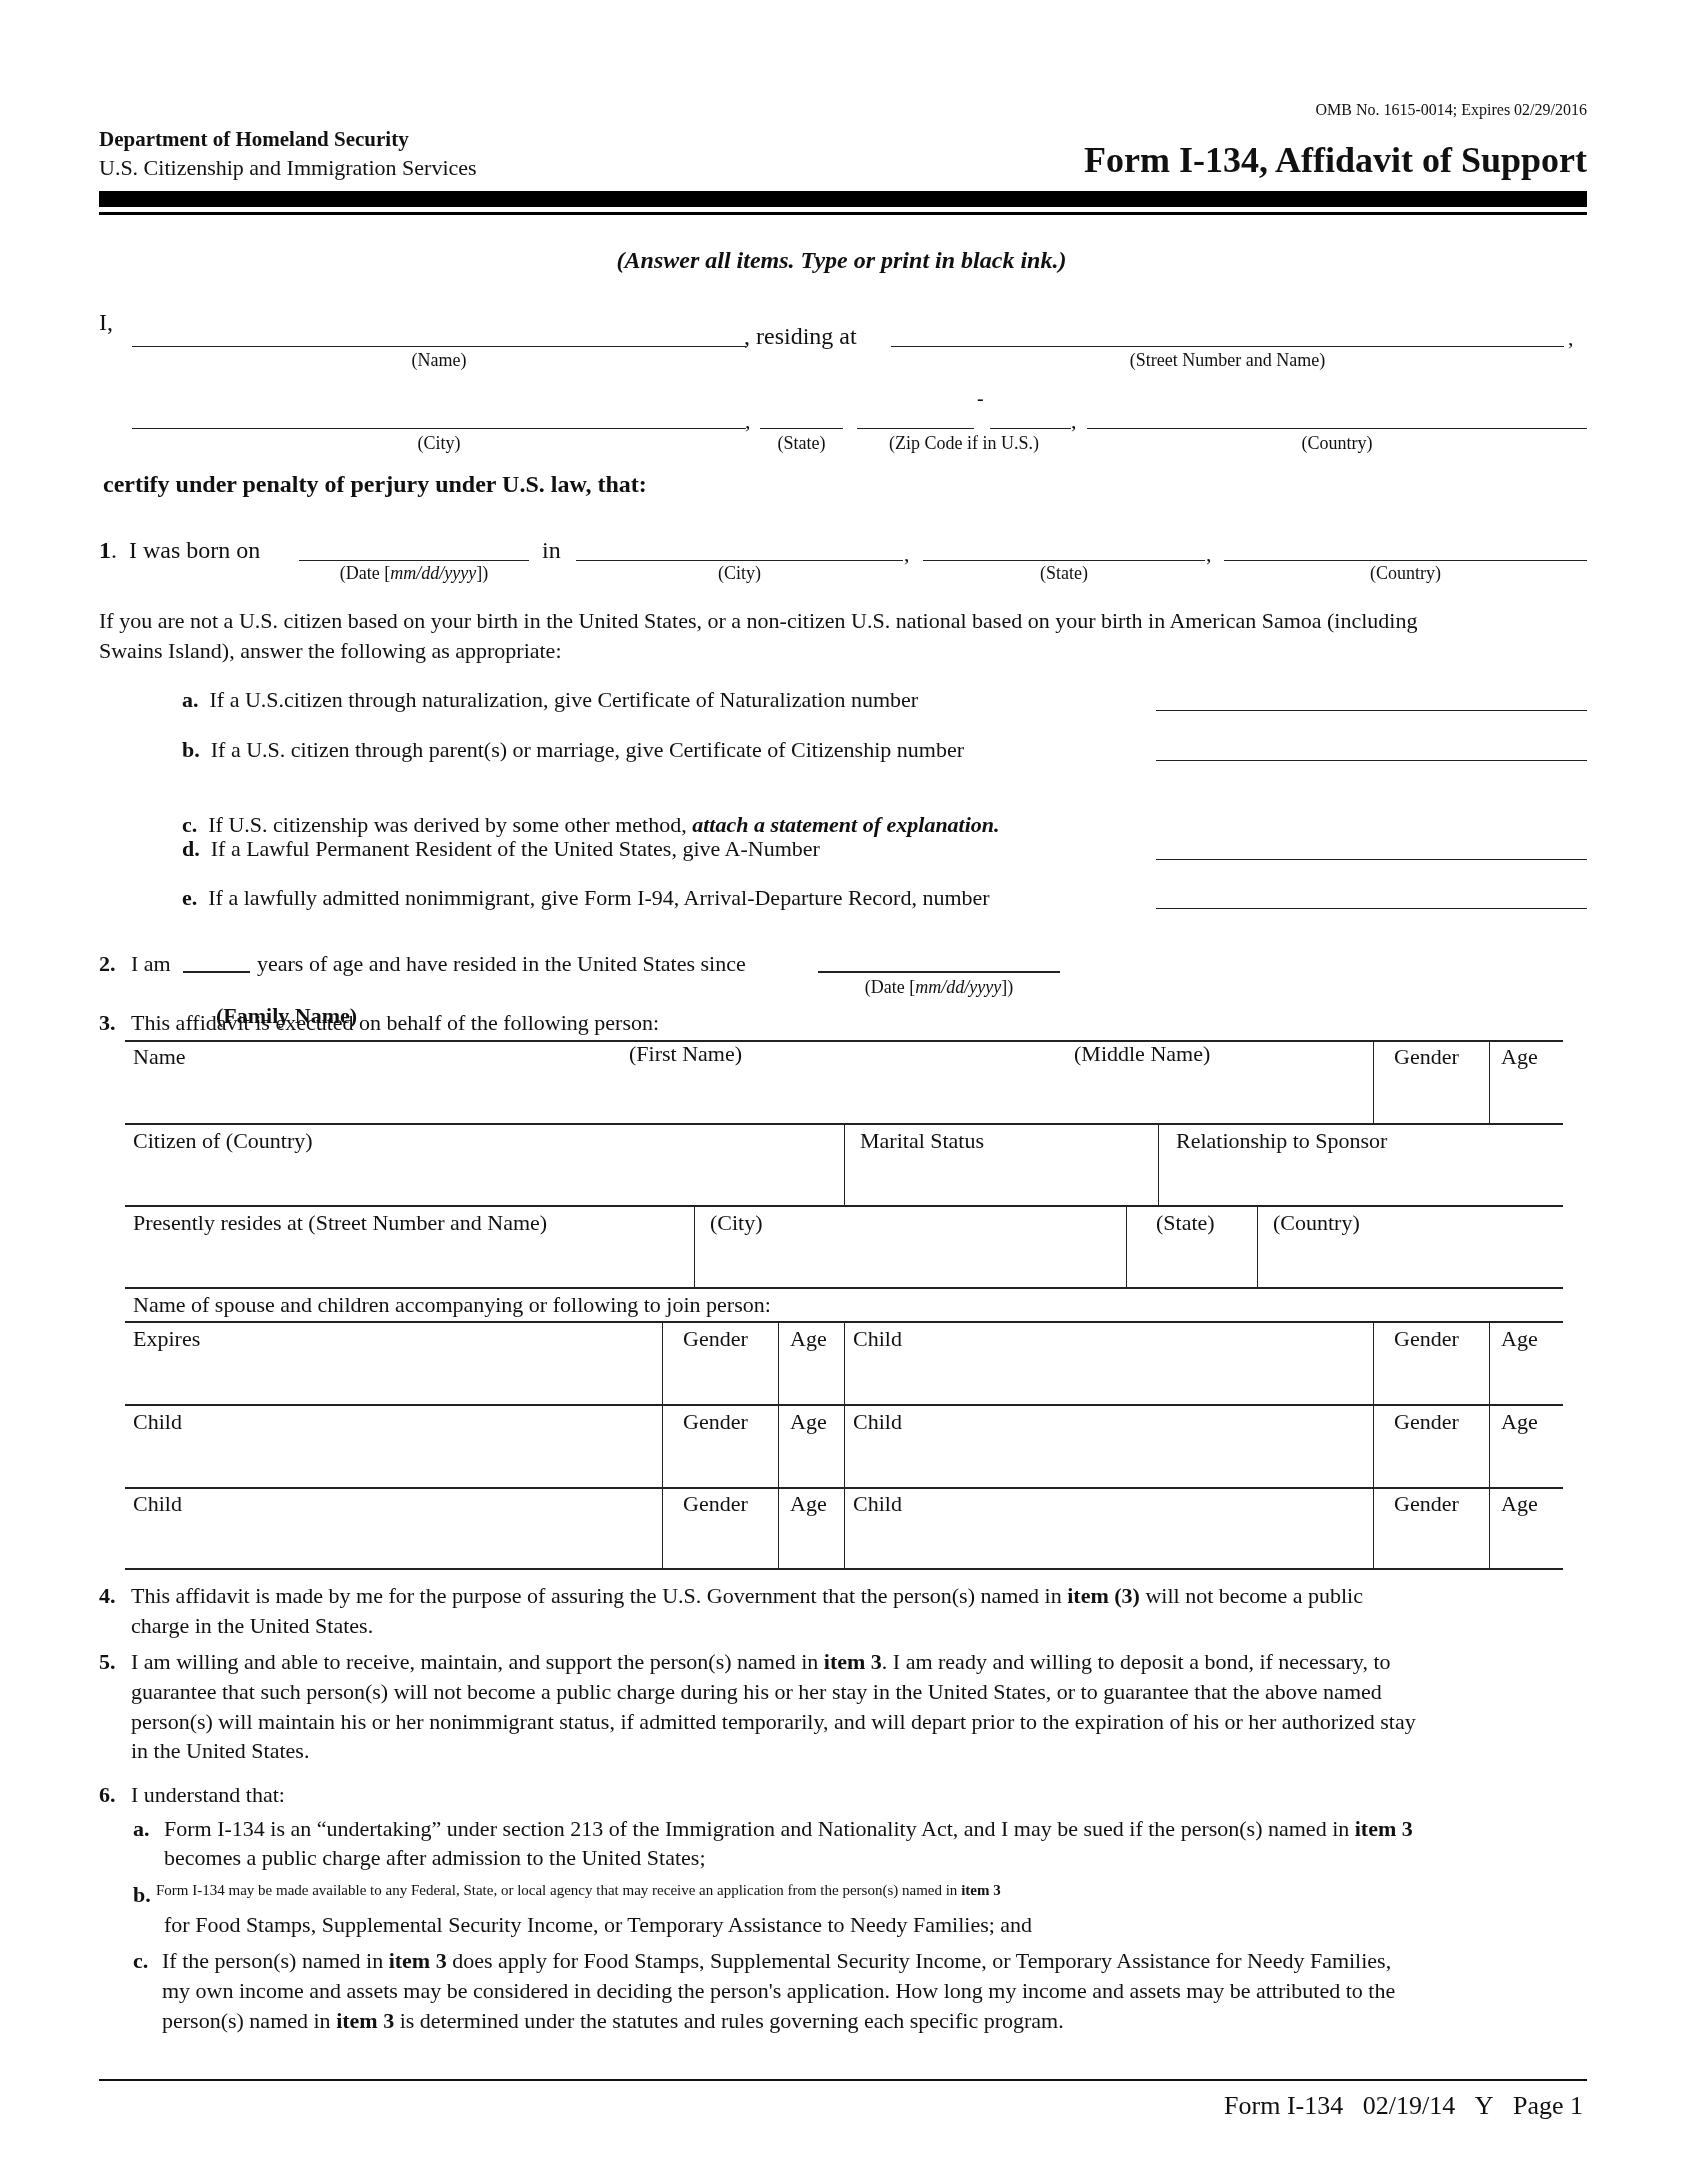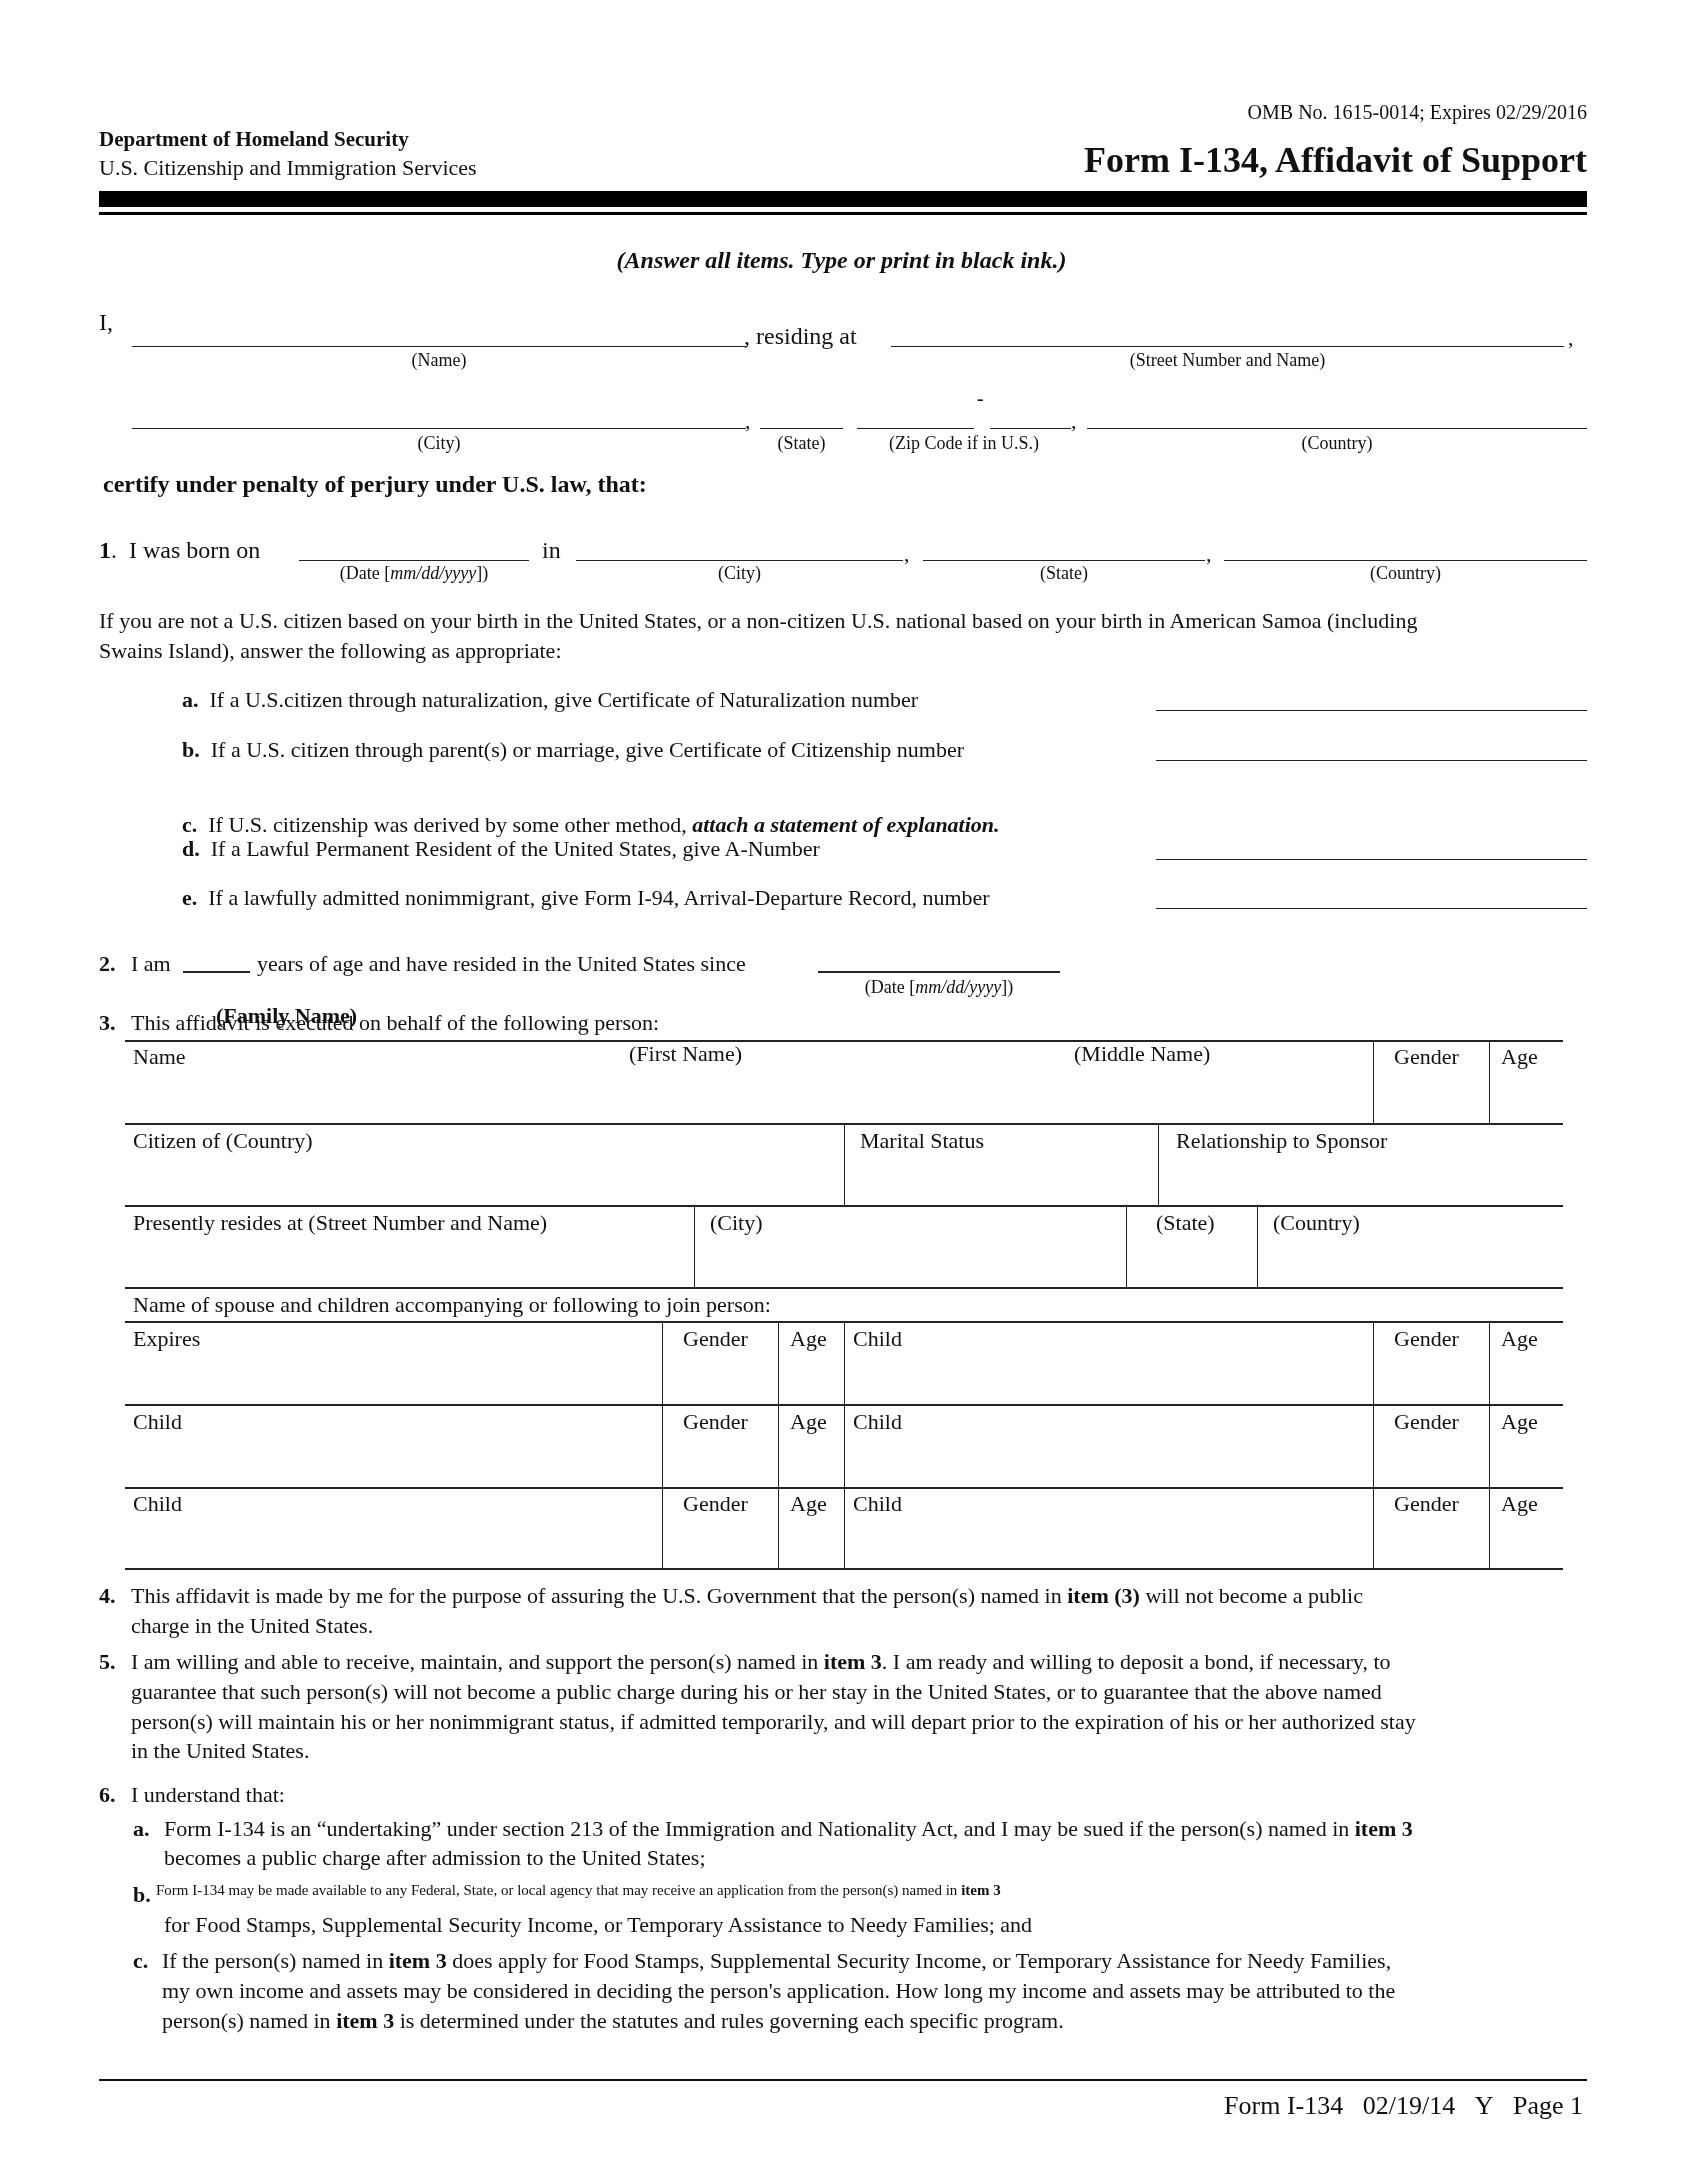--- a/index.html
+++ b/index.html
@@ -13,21 +13,21 @@
   .lbl { position: absolute; white-space: nowrap; font-size: 18px; text-align: center; }
   .hrule { position: absolute; height: 0; border-top: 2.4px solid #222; }
   .vrule { position: absolute; width: 0; border-left: 1.4px solid #222; }
   .cell-lbl { position: absolute; white-space: nowrap; font-size: 22px; }
   .input-area { position: absolute; background: transparent; }
   b { font-weight: bold; }
 </style>
 </head>
 <body>
 
-<div class="abs" style="right:96px; top:101px; font-size:20px;">OMB No. 1615-0014; Expires 02/29/2016</div>
+<div class="abs" style="right:96px; top:101px; font-size:16px;">OMB No. 1615-0014; Expires 02/29/2016</div>
 <div class="abs bold" style="left:99px; top:127px; font-size:21px;">Department of Homeland Security</div>
 <div class="abs" style="left:99px; top:155px; font-size:22px;">U.S. Citizenship and Immigration Services</div>
 <div class="abs bold" style="right:96px; top:139px; font-size:36px;">Form I-134, Affidavit of Support</div>
 <div style="position:absolute; left:99px; top:191px; width:1488px; height:16px; background:#000;"></div>
 <div style="position:absolute; left:99px; top:212px; width:1488px; height:3px; background:#000;"></div>
 
 <div class="abs bold ital center" style="left:0; width:1683px; top:247px; font-size:24px;">(Answer all items. Type or print in black ink.)</div>
 
 <div class="abs" style="left:99px; top:309px; font-size:24px;">I,</div>
 <div class="line" style="left:132px; top:325px; width:614px; height:22px;"></div>

